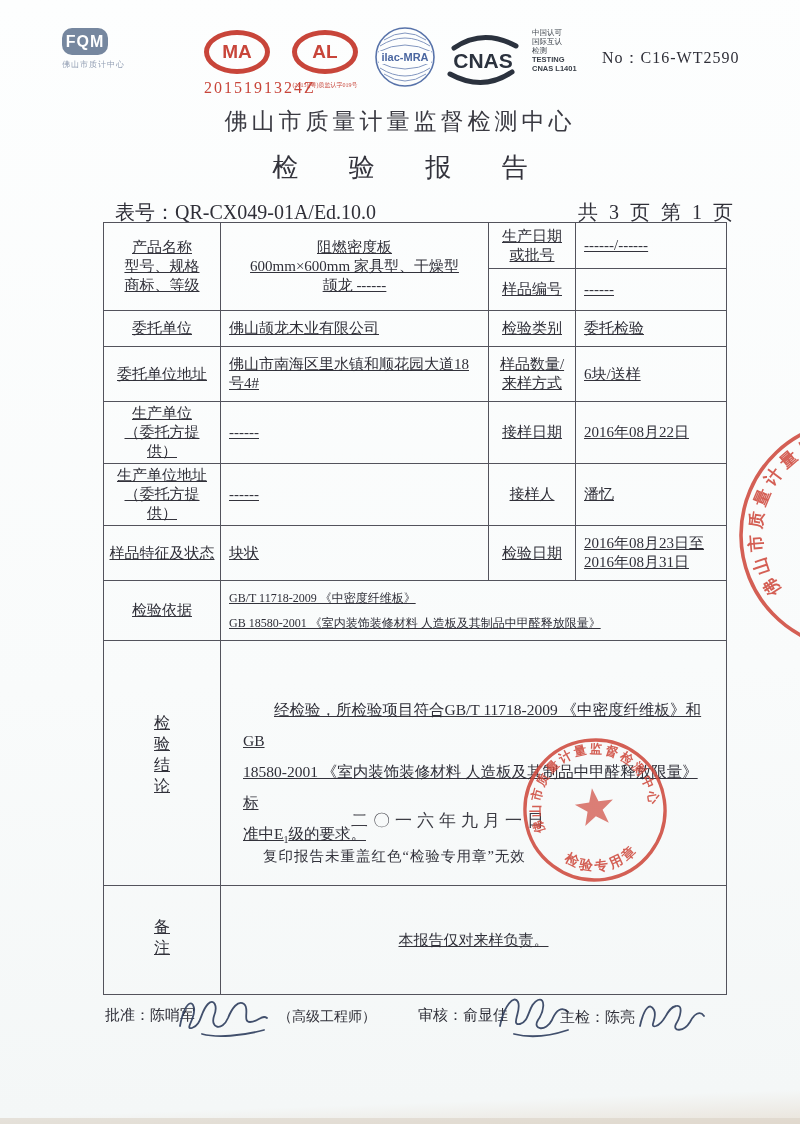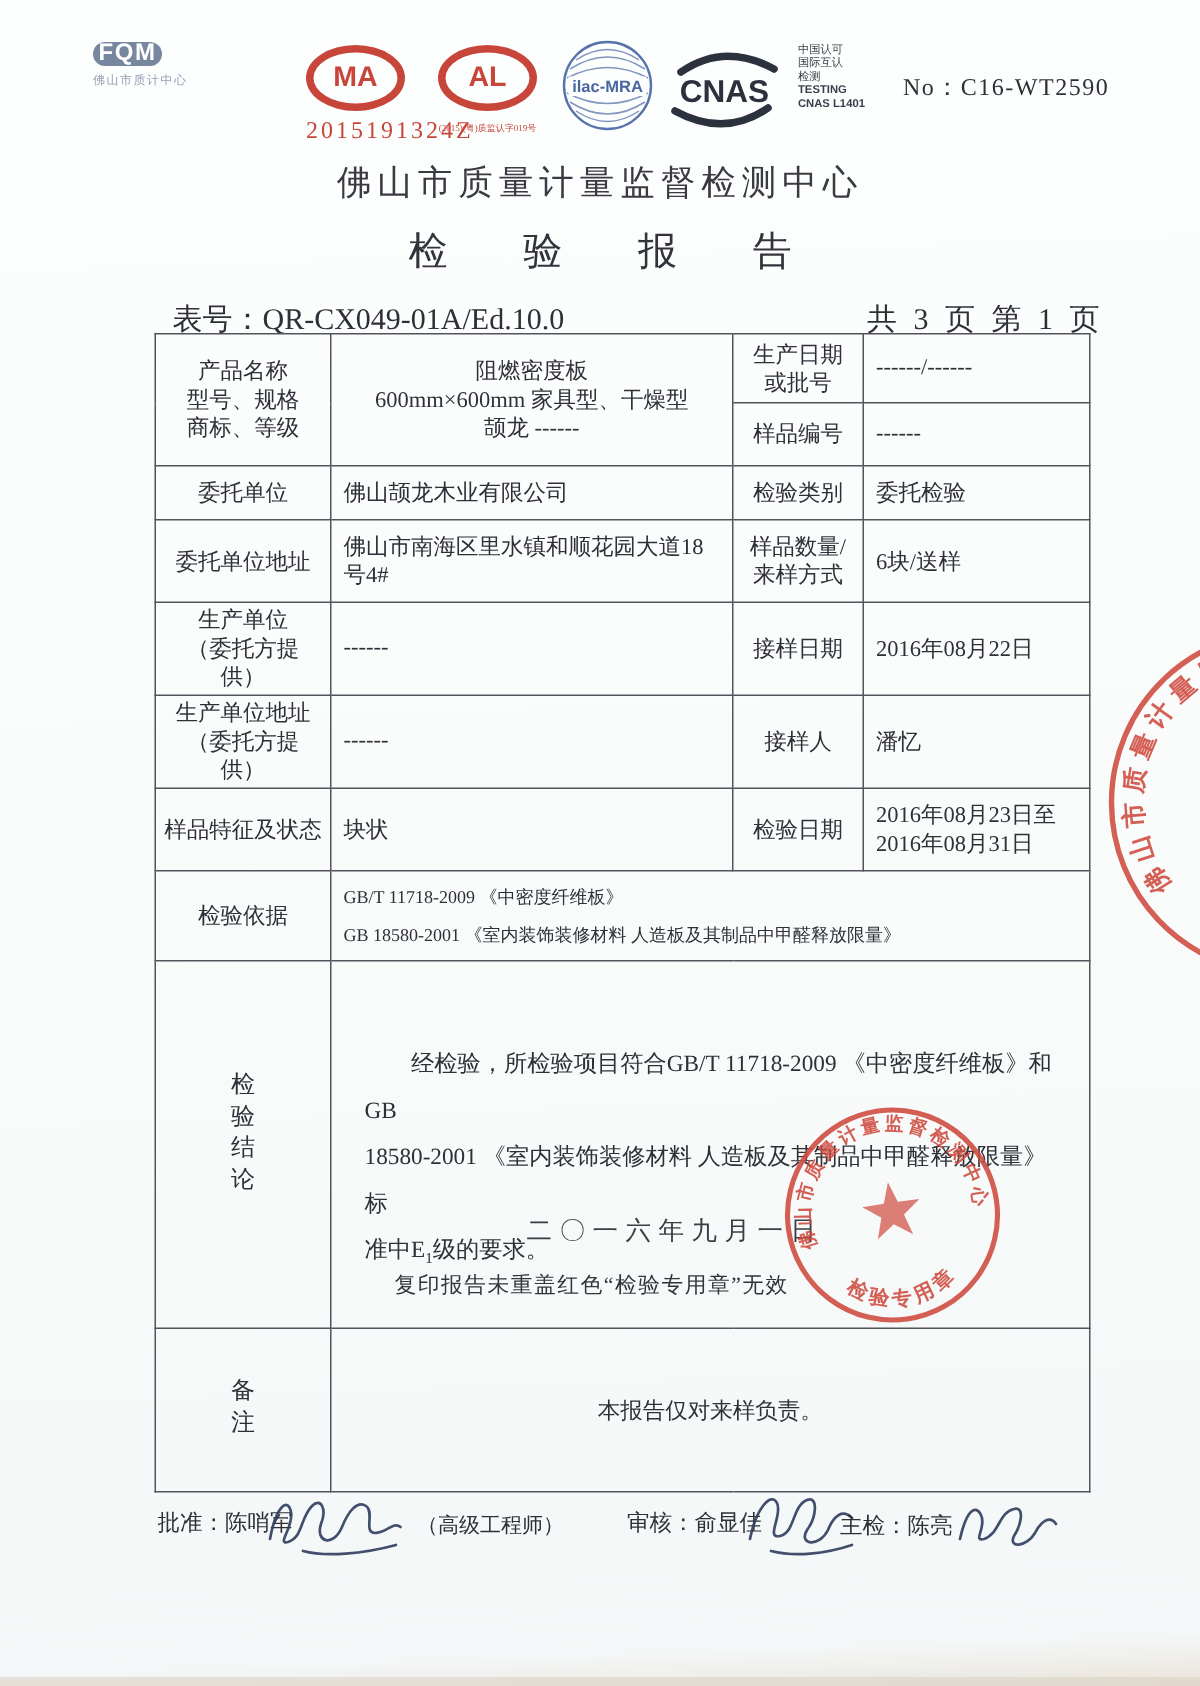--- a/index.html
+++ b/index.html
@@ -7,42 +7,42 @@
   #page {
     position:relative; width:800px; height:1124px; margin:0 auto;
     background:linear-gradient(178deg,#fdfefe 0%, #f9fbfb 60%, #f4f7f7 97%, #e9e3da 100%);
     overflow:hidden;
     font-family:"Liberation Serif", serif;
     color:#33333c;
   }
   .abs { position:absolute; }
 
   
-  .fqm-box { width:46px; height:16px; background:#76879f; color:#fff;
+  .fqm-box { width:46px; height:27px; background:#76879f; color:#fff;
     font-family:"Liberation Sans",sans-serif; font-weight:bold; font-size:16px;
     display:flex; align-items:center; justify-content:center; letter-spacing:1px; border-radius:10px;}
   .fqm-cap { margin-top:4px; font-size:8px; color:#94a0b5; letter-spacing:1px; text-align:center; }
   .redlogo { color:#c8453a; text-align:center; }
   .oval { width:66px; height:44px; border:5px solid #c8453a; border-radius:50%;
     display:flex; align-items:center; justify-content:center;
     font-family:"Liberation Sans",sans-serif; font-weight:bold; font-size:19px; color:#c8453a; }
   .logo-cap-lg { margin-top:5px; font-size:16px; letter-spacing:2px; color:#c8453a; }
   .logo-cap-sm { margin-top:7px; font-size:6px; letter-spacing:0; color:#c8453a; }
   .cnas-block { font-size:7.5px; line-height:9px; color:#3a4049; font-family:"Liberation Sans",sans-serif; }
   .cnas-block .b { font-weight:bold; }
   .report-no { font-size:16px; letter-spacing:1px; color:#2f2f38; }
 
   
   .org-title { width:100%; text-align:center; font-size:23px; letter-spacing:4px; color:#3a3a42; }
   .report-title { width:100%; text-align:center; font-size:26px; letter-spacing:22px; text-indent:22px; color:#33333c; }
 
   .form-row { font-size:20px; color:#2f2f38; }
 
   
-  table.main { border-collapse:collapse; table-layout:fixed; }
+  table.main { border-collapse:collapse; table-layout:fixed;text-decoration:underline; }
   table.main td { border:1px solid #53535c; font-size:15px; color:#2f2f38;
     padding:2px 8px; vertical-align:middle; }
   td.lbl { text-align:center; padding:2px 4px; }
   td.val { text-align:left; }
   .dash { letter-spacing:0; }
   .vlabel { display:flex; flex-direction:column; align-items:center; justify-content:space-around; height:100%; font-size:16px; }
   .basis-line { font-size:12px; line-height:25px; white-space:nowrap; }
   .concl-cell { position:relative; vertical-align:top; }
   .concl-text { padding:24px 10px 0 14px; font-size:15.5px; line-height:31px; }
   .concl-text .ind { text-indent:2em; }

